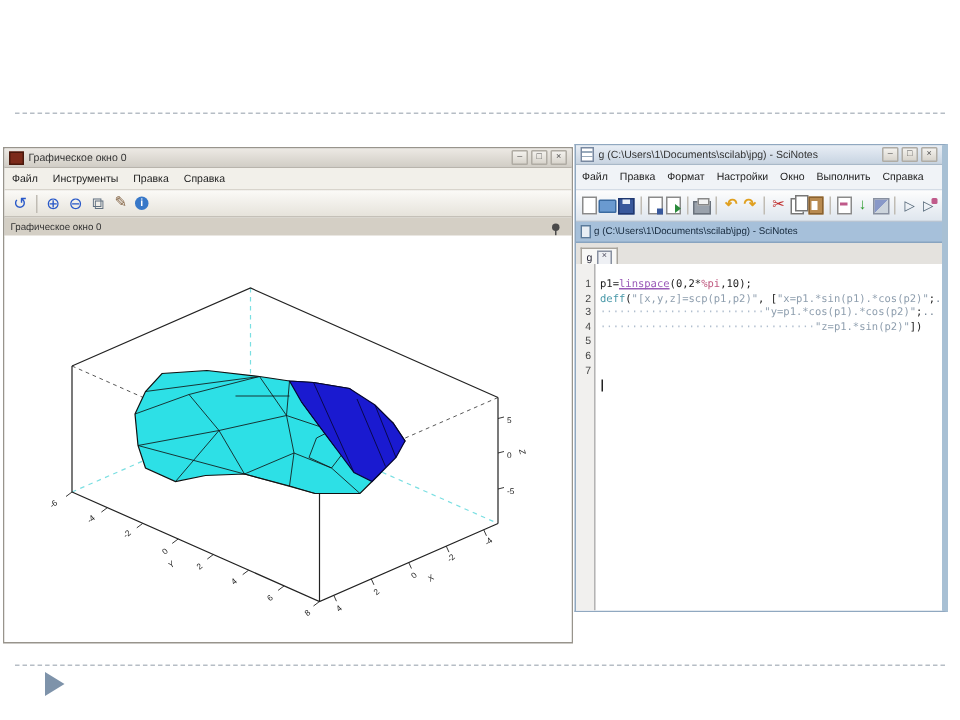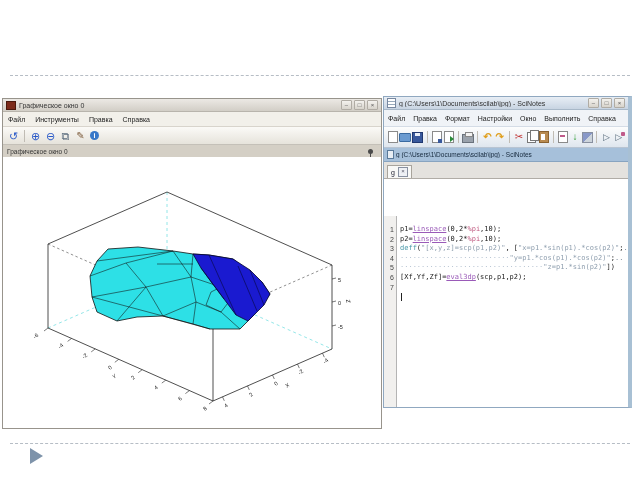--- a/index.html
+++ b/index.html
@@ -75,21 +75,21 @@
   .i-play2:after{content:"";position:absolute;right:0;top:2px;width:4px;height:4px;background:#c05a8a;border-radius:1px;}
   #docbar{height:13px;background:#a6c0da;border-bottom:1px solid #88a4c0;display:flex;align-items:center;padding:0 3px;}
   #docbar .dicon{width:5px;height:7px;background:#e8eef4;border:1px solid #5a7a9a;margin-right:2px;}
   #docbar .dtext{font-size:6.5px;color:#15283c;white-space:nowrap;overflow:hidden;}
   #stabbar{height:16px;background:#e4e2de;border-bottom:1px solid #b0aca6;display:flex;align-items:flex-end;}
   #stab{height:12px;background:#f8f8f6;border:1px solid #a8a49c;border-bottom:none;margin-left:3px;
     display:flex;align-items:center;gap:3px;padding:0 3px;}
   #stab .tlabel{font-size:7px;color:#223;}
   #stab .tclose{width:8px;height:8px;border:1px solid #8890a0;background:#eef0f4;font-size:6px;line-height:7px;
     text-align:center;color:#556;}
-  #editor{position:absolute;left:0;top:79px;right:0;bottom:0;background:#fff;overflow:hidden;margin-top:40px;}
+  #editor{position:absolute;left:0;top:79px;right:0;bottom:0;background:#fff;overflow:hidden;}
   #gutter{position:absolute;left:0;top:0;bottom:0;width:13px;background:#f1f0ee;border-right:1px solid #b4b4b4;
     padding-top:9px;box-sizing:border-box;}
   #gutter span{display:block;font-size:7px;line-height:9.6px;color:#444;text-align:right;padding-right:2px;}
   #code{position:absolute;left:16px;top:0;right:0;bottom:0;padding-top:9px;
     font-family:"DejaVu Sans Mono","Liberation Mono",monospace;font-size:7px;}
   .code-line{height:9.6px;line-height:9.6px;white-space:pre;}
   .tk-pl{color:#1a1a1a;}
   .tk-macro{color:#9a5ab8;text-decoration:underline;}
   .tk-fn{color:#4898a8;}
   .tk-fn3{color:#d06ab0;}
@@ -270,23 +270,21 @@
           <span>1</span>
           <span>2</span>
           <span>3</span>
           <span>4</span>
           <span>5</span>
           <span>6</span>
           <span>7</span>
         </div>
       <div id="code">
           <div class="code-line"><span class="tk-pl">p1=</span><span class="tk-macro">linspace</span><span class="tk-pl">(0,2*</span><span class="tk-const">%pi</span><span class="tk-pl">,10);</span></div>
-          <div class="code-line"><span class="tk-pl">p2=</span><span class="tk-macro">linspace</span><span class="tk-pl">(0,2*</span><span class="tk-const">%pi</span><span class="tk-pl">,10);</span></div>
           <div class="code-line"><span class="tk-fn">deff</span><span class="tk-pl">(</span><span class="tk-str">"[x,y,z]=scp(p1,p2)"</span><span class="tk-pl">, [</span><span class="tk-str">"x=p1.*sin(p1).*cos(p2)"</span><span class="tk-pl">;</span><span class="tk-cont">..</span></div>
           <div class="code-line"><span class="tk-ws">··························</span><span class="tk-str">"y=p1.*cos(p1).*cos(p2)"</span><span class="tk-pl">;</span><span class="tk-cont">..</span></div>
           <div class="code-line"><span class="tk-ws">··································</span><span class="tk-str">"z=p1.*sin(p2)"</span><span class="tk-pl">])</span></div>
-          <div class="code-line"><span class="tk-pl">[Xf,Yf,Zf]=</span><span class="tk-macro">eval3dp</span><span class="tk-pl">(scp,p1,p2);</span></div>
         </div>
       <div id="caret"></div>
     </div>
   </div>
 
 </div>
 
 </body></html>

